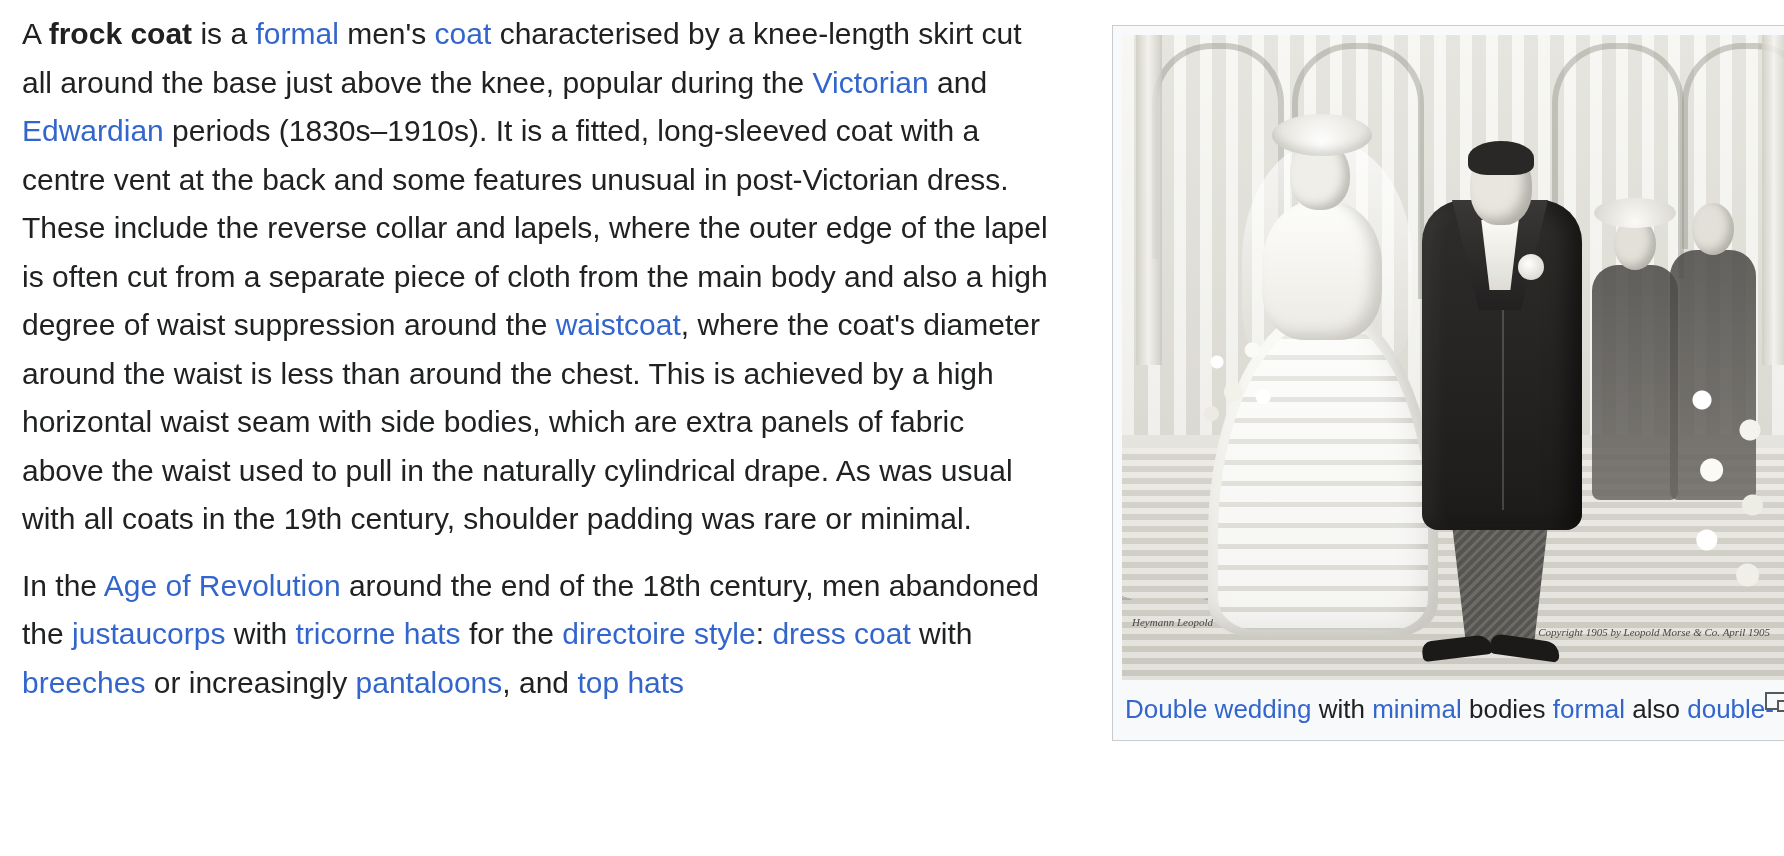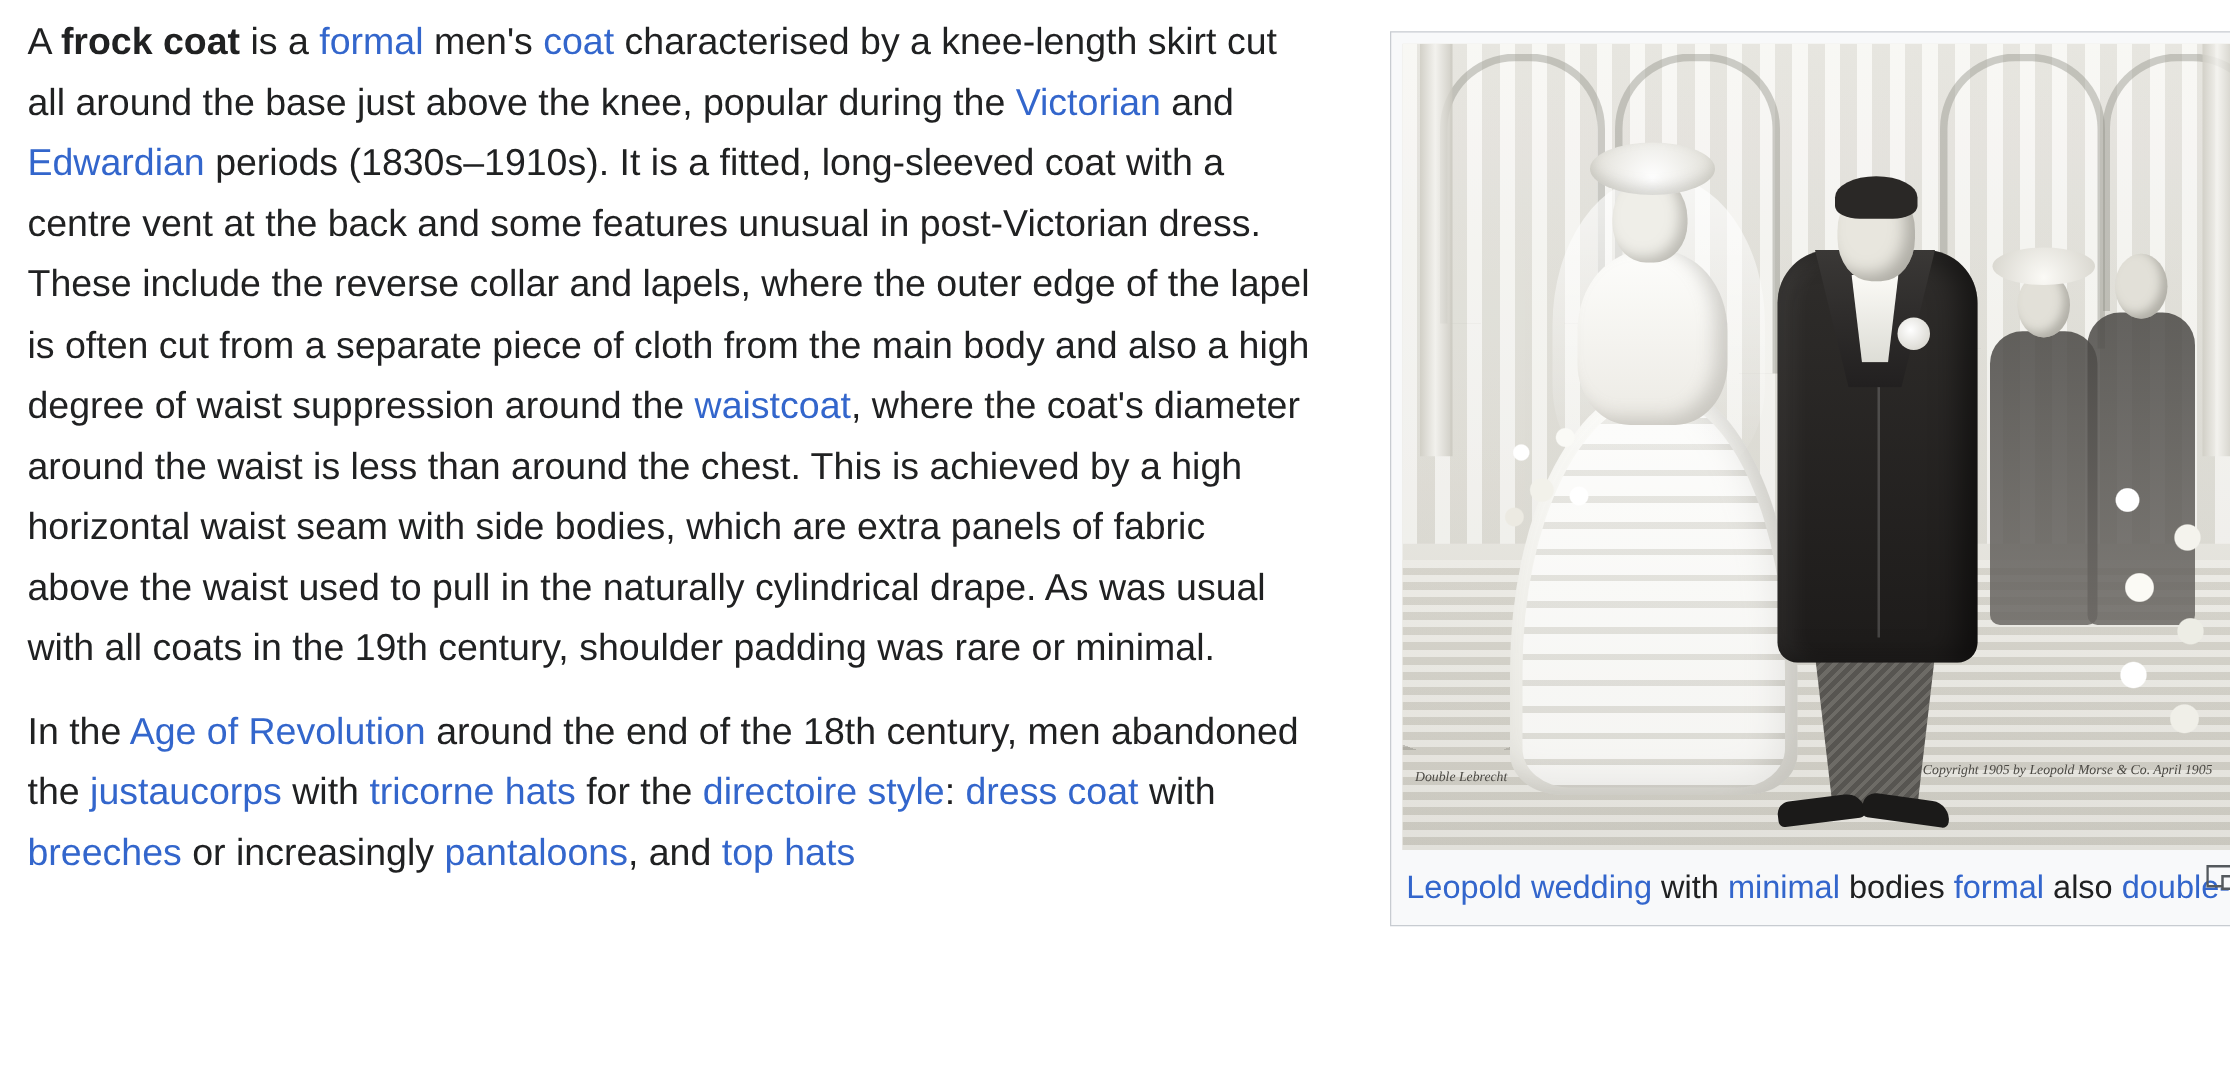--- a/index.html
+++ b/index.html
@@ -342,21 +342,21 @@
   }
   .sig {
     position: absolute;
     font-size: 11px;
     color: #4a4843;
     font-family: "Liberation Serif", serif;
     font-style: italic;
     line-height: 12px;
   }
   .sig.left { left: 10px; bottom: 52px; }
-  .sig.right { right: 22px; bottom: 58px; text-align: center; }
+  .sig.right { right: 22px; bottom: 42px; text-align: center; }
 </style>
 </head>
 <body>
 
 <div class="page">
 
   <div class="article-body">
     <p id="p1"><span>A </span><b class="bold">frock coat</b><span> is a </span><a class="link" href="#">formal</a><span> men's </span><a class="link" href="#">coat</a><span> characterised by a knee-length skirt cut all around the base just above the knee, popular during the </span><a class="link" href="#">Victorian</a><span> and </span><a class="link" href="#">Edwardian</a><span> periods (1830s–1910s). It is a fitted, long-sleeved coat with a centre vent at the back and some features unusual in post-Victorian dress. These include the reverse collar and lapels, where the outer edge of the lapel is often cut from a separate piece of cloth from the main body and also a high degree of waist suppression around the </span><a class="link" href="#">waistcoat</a><span>, where the coat's diameter around the waist is less than around the chest. This is achieved by a high horizontal waist seam with side bodies, which are extra panels of fabric above the waist used to pull in the naturally cylindrical drape. As was usual with all coats in the 19th century, shoulder padding was rare or minimal.</span></p>
     <p id="p2"><span>In the </span><a class="link" href="#">Age of Revolution</a><span> around the end of the 18th century, men abandoned the </span><a class="link" href="#">justaucorps</a><span> with </span><a class="link" href="#">tricorne hats</a><span> for the </span><a class="link" href="#">directoire style</a><span>: </span><a class="link" href="#">dress coat</a><span> with </span><a class="link" href="#">breeches</a><span> or increasingly </span><a class="link" href="#">pantaloons</a><span>, and </span><a class="link" href="#">top hats</a></p>
   </div>
@@ -393,30 +393,30 @@
           <div class="groom-lapel"></div>
           <div class="groom-shirt"></div>
           <div class="boutonniere"></div>
           <div class="groom-head"></div>
           <div class="groom-hair"></div>
           <div class="shoe s1"></div>
           <div class="shoe s2"></div>
 
           <div class="flowers-right"></div>
 
-          <div class="sig left">Double Lebrecht</div>
+          <div class="sig left">Heymann Leopold</div>
           <div class="sig right">Copyright 1905 by Leopold Morse &amp; Co. April 1905</div>
         </div>
       </div>
     </div>
 
     <figcaption class="thumb-caption">
       <span class="magnify-icon">
         <svg width="26" height="22" viewBox="0 0 26 22" aria-hidden="true">
           <rect x="1" y="1" width="20" height="16" fill="none" stroke="#54595d" stroke-width="2"></rect>
           <rect x="13" y="9" width="11" height="10" fill="#f8f9fa" stroke="#54595d" stroke-width="2"></rect>
         </svg>
       </span>
-      <span id="caption-text"><a class="link" href="#">Leopold wedding</a><span> with </span><a class="link" href="#">minimal</a><span> bodies </span><a class="link" href="#">formal</a><span> also </span><a class="link" href="#">double-</a></span>
+      <span id="caption-text"><a class="link" href="#">Double wedding</a><span> with </span><a class="link" href="#">minimal</a><span> bodies </span><a class="link" href="#">formal</a><span> also </span><a class="link" href="#">double-</a></span>
     </figcaption>
   </figure>
 
 </div>
 
 </body></html>

